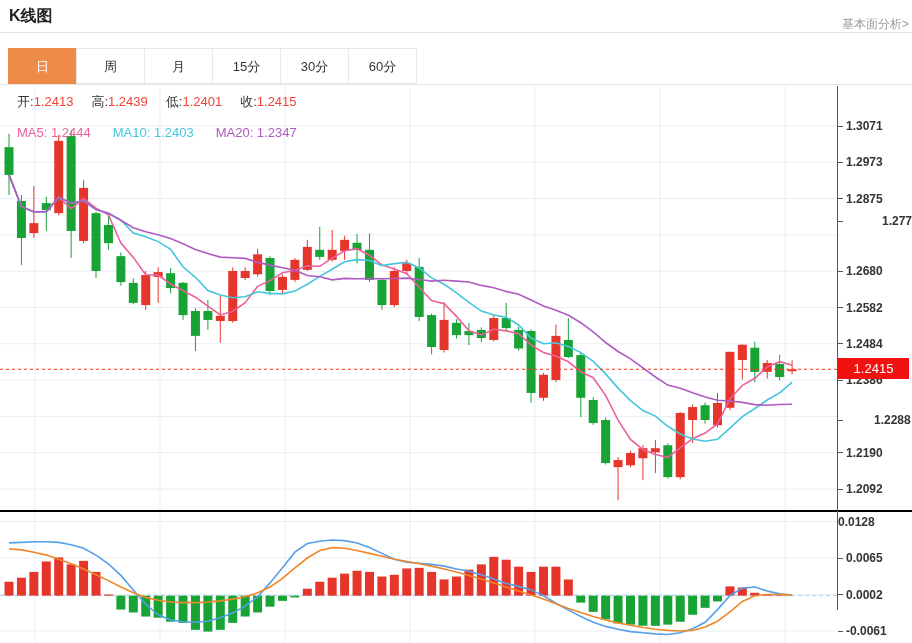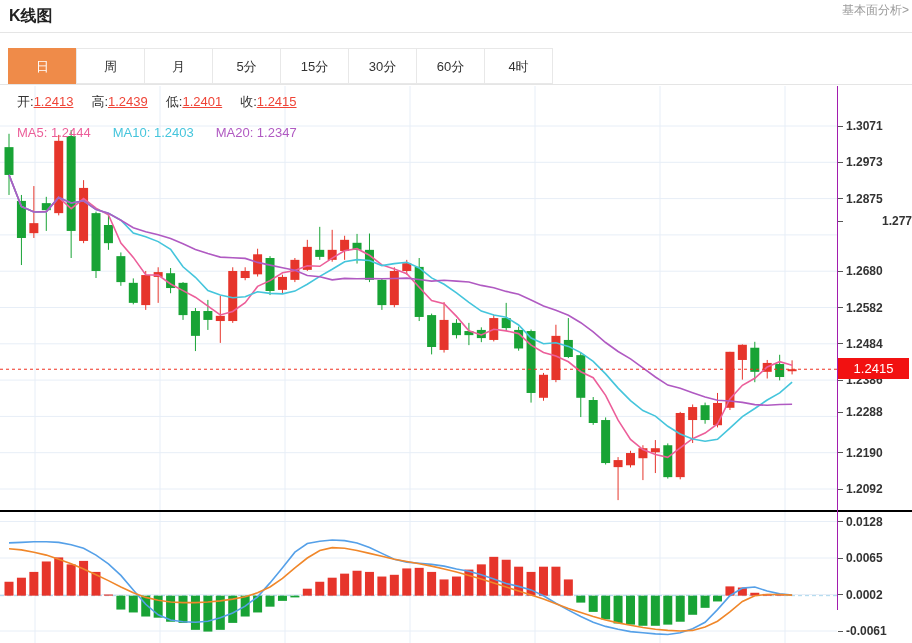--- a/index.html
+++ b/index.html
@@ -1,29 +1,29 @@
 <!DOCTYPE html>
 <html style="--accent: #ef8b49; --red: #ef4437; --ma5: #ec5f9a; --ma10: #45c5dc; --ma20: #b05ac2; --diff: #55a0e8; --dea: #f0872a; --badge: #f21111;"><head>
 <meta charset="utf-8">
 <style>
   html,body{margin:0;padding:0;background:#fff;}
   #app{position:relative;width:912px;height:643px;overflow:hidden;background:#fff;
        font-family:"Liberation Sans","DejaVu Sans",sans-serif;}
   .page-title{position:absolute;left:9px;top:6px;font-size:16px;font-weight:bold;color:#222;}
-  .analysis-link{position:absolute;right:3px;top:2px;font-size:12px;color:#9a9a9a;cursor:pointer;}
+  .analysis-link{position:absolute;right:3px;top:16px;font-size:12px;color:#9a9a9a;cursor:pointer;}
   .hdiv{position:absolute;left:0;width:912px;height:1px;background:#e5e5e5;}
   #title-divider{top:32px;}
   #tabbar-divider{top:84px;}
   .tab-bar{position:absolute;left:8px;top:48px;display:flex;}
   .tab{width:69px;height:36px;line-height:36px;text-align:center;font-size:13px;color:#333;
        background:#fff;border:1px solid #e8e8e8;margin-left:-1px;cursor:pointer;box-sizing:border-box;}
   .tab.active{background:var(--accent);border-color:var(--accent);color:#fff;margin-left:0;}
   .legend{position:absolute;font-size:13px;white-space:nowrap;}
   #ohlc-legend{left:17px;top:93px;color:#333;}
-  #ohlc-legend .val{color:var(--red);margin-right:18px;text-decoration:underline;}
+  #ohlc-legend .val{color:var(--red);margin-right:18px;}
   #ma-legend{left:17px;top:125px;}
   #ma-legend span{margin-right:22px;}
   .ma5-t{color:var(--ma5);} .ma10-t{color:var(--ma10);} .ma20-t{color:var(--ma20);}
   #macd-legend{left:17px;top:518px;}
   #macd-legend span{margin-right:22px;}
   .macd-t{color:var(--red);} .diff-t{color:var(--diff);} .dea-t{color:var(--dea);}
   .chart-box{position:absolute;left:0;width:837px;}
   #main-chart{top:86px;height:425px;}
   #macd-chart{top:512px;height:131px;}
   #panel-divider{position:absolute;left:0;top:510px;width:912px;height:2px;background:#000;}
@@ -39,25 +39,23 @@
 
 <div id="app">
   <div class="page-title">K线图</div>
   <div class="analysis-link">基本面分析&gt;</div>
   <div class="hdiv" id="title-divider"></div>
 
   <div class="tab-bar" id="tab-bar">
       <div class="tab active">日</div>
       <div class="tab">周</div>
       <div class="tab">月</div>
-      <div class="tab">5分</div>
       <div class="tab">15分</div>
       <div class="tab">30分</div>
       <div class="tab">60分</div>
-      <div class="tab">4时</div>
     </div>
   <div class="hdiv" id="tabbar-divider"></div>
 
   <div class="chart-box" id="main-chart">
       <svg width="837" height="425" viewBox="0 0 837 425">
         <g>
           <line x1="0" x2="837" y1="40" y2="40" stroke="#e7eef7" stroke-width="1"></line>
           <line x1="0" x2="837" y1="76.3" y2="76.3" stroke="#e7eef7" stroke-width="1"></line>
           <line x1="0" x2="837" y1="112.6" y2="112.6" stroke="#e7eef7" stroke-width="1"></line>
           <line x1="0" x2="837" y1="148.89999999999998" y2="148.89999999999998" stroke="#e7eef7" stroke-width="1"></line>
@@ -324,33 +322,33 @@
         <span>1.2582</span>
       </div>
       <div class="ytick" style="top: 249.8px; justify-content: flex-end;">
         <i class="dash"></i>
         <span>1.2484</span>
       </div>
       <div class="ytick" style="top: 286.1px;">
         <i class="dash"></i>
         <span>1.2386</span>
       </div>
-      <div class="ytick" style="top: 318px;">
+      <div class="ytick" style="top: 326px; gap: 28px;">
         <i class="dash"></i>
         <span>1.2288</span>
       </div>
       <div class="ytick" style="top: 358.7px;">
         <i class="dash"></i>
         <span>1.2190</span>
       </div>
       <div class="ytick" style="top: 395px;">
         <i class="dash"></i>
         <span>1.2092</span>
       </div>
-      <div class="ytick" style="top: 427.5px;">
+      <div class="ytick" style="top: 427.5px; flex-direction: column;">
         <i class="dash"></i>
         <span>0.0128</span>
       </div>
       <div class="ytick" style="top: 464px;">
         <i class="dash"></i>
         <span>0.0065</span>
       </div>
       <div class="ytick" style="top: 500.5px;">
         <i class="dash"></i>
         <span>0.0002</span>

